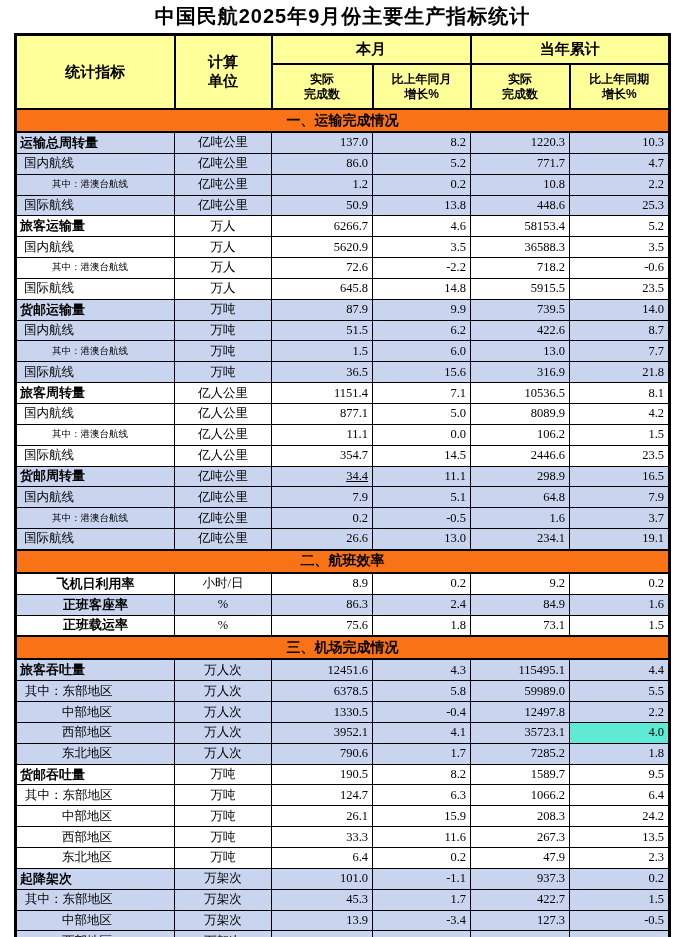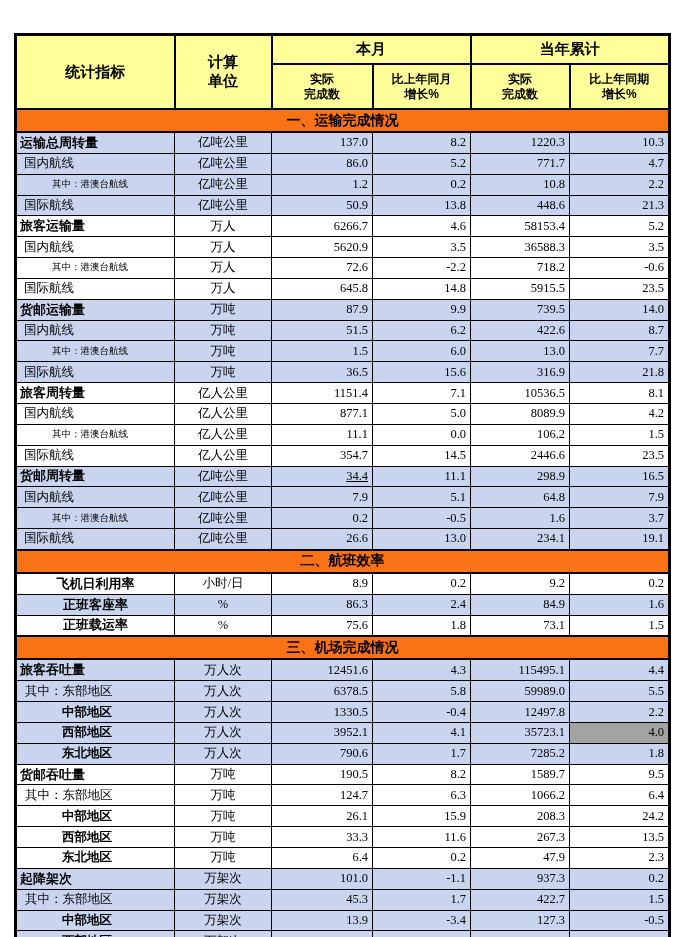--- a/index.html
+++ b/index.html
@@ -34,29 +34,30 @@
     border-top:2px solid #000;border-bottom:2px solid #000;
     font-weight:bold;font-size:14px;text-align:center;
     height:21px;background:#f97316;font-family:"Liberation Sans",sans-serif;
   }
   tr.shaded td{background:#C9D5EF;}
   td.lbl{text-align:left;font-family:"Liberation Serif",serif;padding-left:7px;}
   td.lbl.group{font-weight:bold;font-family:"Liberation Sans",sans-serif;padding-left:3px;font-size:13px;}
   td.lbl.sub{padding-left:7px;}
   td.lbl.subsmall{padding-left:35px;font-size:9.5px;}
   td.lbl.qizhong{padding-left:8px;}
-  td.lbl.region{padding-left:45px;font-weight:bold;}
+  td.lbl.region{padding-left:45px;}
   td.lbl.center{text-align:center;padding-left:0;font-weight:bold;font-family:"Liberation Sans",sans-serif;font-size:13px;}
   td.unit{text-align:center;font-family:"Liberation Serif",serif;}
   td.num{text-align:right;padding-right:4px;font-family:"Liberation Serif",serif;}
 </style>
 </head>
 <body>
 
 <div class="page">
+  <div class="doc-title">中国民航2025年9月份主要生产指标统计</div>
 
   <table class="stats">
     <colgroup>
       <col class="c-ind">
         <col class="c-unit">
         <col class="c-n1">
         <col class="c-n2">
         <col class="c-n3">
         <col class="c-n4">
     </colgroup>
@@ -116,21 +117,21 @@
           <td class="num" style="background: rgb(201, 213, 239);">0.2</td>
           <td class="num" style="background: rgb(201, 213, 239);">10.8</td>
           <td class="num" style="background: rgb(201, 213, 239);">2.2</td>
         </tr>
         <tr class="shaded">
           <td class="lbl sub" style="background: rgb(201, 213, 239);">国际航线</td>
           <td class="unit" style="background: rgb(201, 213, 239);">亿吨公里</td>
           <td class="num" style="background: rgb(201, 213, 239);">50.9</td>
           <td class="num" style="background: rgb(201, 213, 239);">13.8</td>
           <td class="num" style="background: rgb(201, 213, 239);">448.6</td>
-          <td class="num" style="background: rgb(201, 213, 239);">21.3</td>
+          <td class="num" style="background: rgb(201, 213, 239);">25.3</td>
         </tr>
         <tr>
           <td class="lbl group">旅客运输量</td>
           <td class="unit">万人</td>
           <td class="num">6266.7</td>
           <td class="num">4.6</td>
           <td class="num">58153.4</td>
           <td class="num">5.2</td>
         </tr>
         <tr>
@@ -306,21 +307,21 @@
           <td class="num" style="background: rgb(201, 213, 239);">-0.4</td>
           <td class="num" style="background: rgb(201, 213, 239);">12497.8</td>
           <td class="num" style="background: rgb(201, 213, 239);">2.2</td>
         </tr>
         <tr class="shaded">
           <td class="lbl region" style="background: rgb(201, 213, 239);">西部地区</td>
           <td class="unit" style="background: rgb(201, 213, 239);">万人次</td>
           <td class="num" style="background: rgb(201, 213, 239);">3952.1</td>
           <td class="num" style="background: rgb(201, 213, 239);">4.1</td>
           <td class="num" style="background: rgb(201, 213, 239);">35723.1</td>
-          <td class="num" style="background: #a3a3a3;">4.0</td>
+          <td class="num" style="background: #5eead4;">4.0</td>
         </tr>
         <tr class="shaded">
           <td class="lbl region" style="background: rgb(201, 213, 239);">东北地区</td>
           <td class="unit" style="background: rgb(201, 213, 239);">万人次</td>
           <td class="num" style="background: rgb(201, 213, 239);">790.6</td>
           <td class="num" style="background: rgb(201, 213, 239);">1.7</td>
           <td class="num" style="background: rgb(201, 213, 239);">7285.2</td>
           <td class="num" style="background: rgb(201, 213, 239);">1.8</td>
         </tr>
         <tr>

